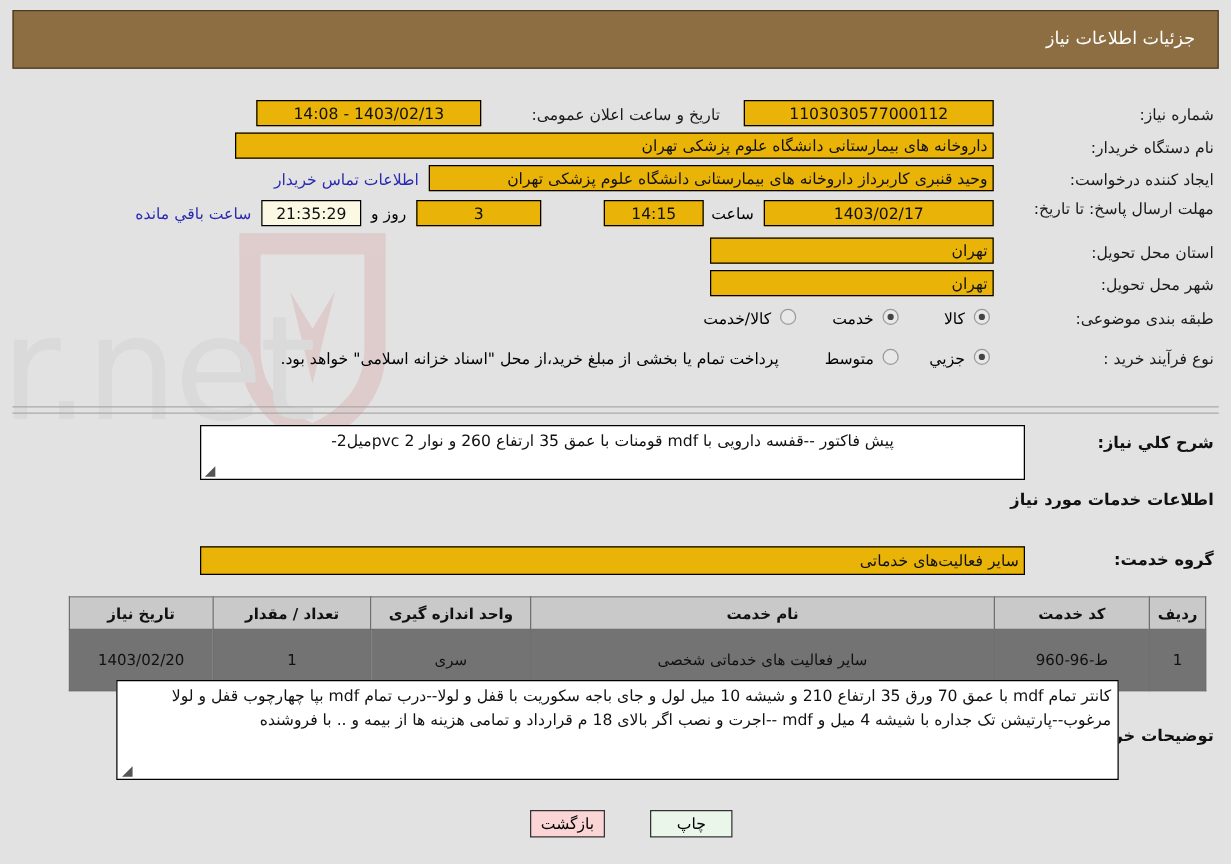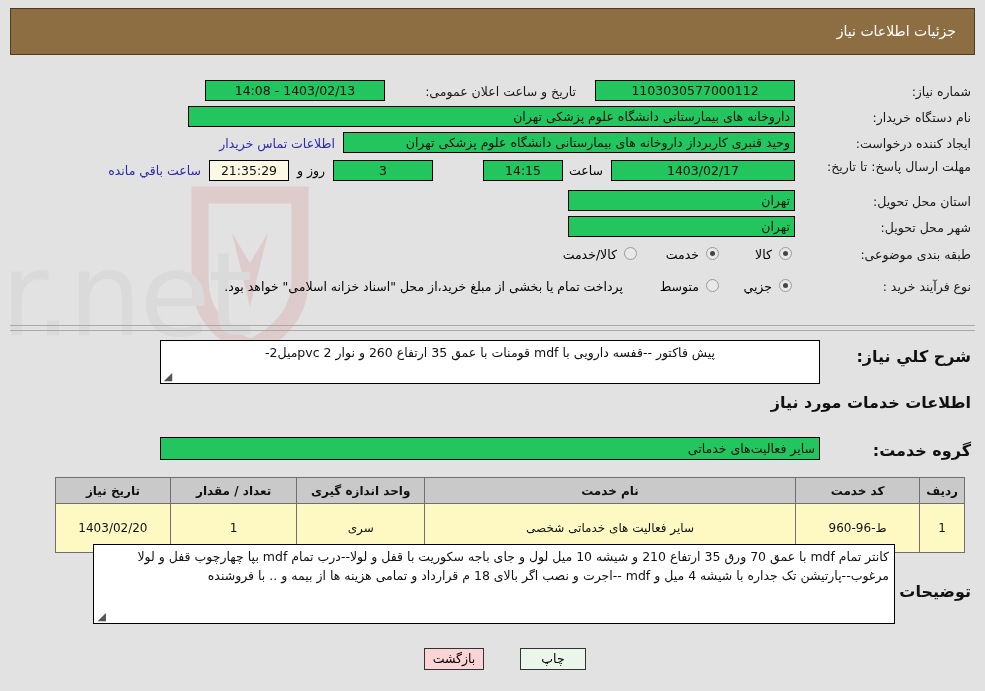--- a/index.html
+++ b/index.html
@@ -58,21 +58,21 @@
     font-size: 12.5px;
     color: #1a1a1a;
     line-height: 15px;
     white-space: nowrap;
   }
   .lbl-wrap { white-space: normal; }
 
   
   .fld {
     position: absolute;
-    background: #22c55e;
+    background: #eab308;
     border: 1px solid #000;
     height: 21px;
     line-height: 19px;
     font-size: 12.5px;
     padding: 0 4px;
     overflow: hidden;
     white-space: nowrap;
     color: #111;
   }
   .fld.center { text-align: center; }
@@ -119,21 +119,21 @@
   .hr {
     position: absolute;
     left: 0; width: 965px;
     height: 0;
     border-top: 1px solid #a9a9a9;
   }
 
   
   .sect {
     position: absolute;
-    font-size: 16px;
+    font-size: 13px;
     font-weight: bold;
     color: #111;
     white-space: nowrap;
   }
 
   
   .tbox {
     position: absolute;
     background: #ffffff;
     border: 1px solid #000;
@@ -163,21 +163,21 @@
   table.grid th {
     background: #c9c9c9;
     border: 1px solid #6f6f6f;
     font-weight: bold;
     height: 26px;
     padding: 0 6px;
     color: #111;
     white-space: nowrap;
   }
   table.grid td {
-    background: #fef9c3;
+    background: #737373;
     border: 1px solid #6f6f6f;
     height: 42px;
     padding: 17px 6px;
     text-align: center;
     color: #111;
     white-space: nowrap;
   }
 
   
   .btn {

